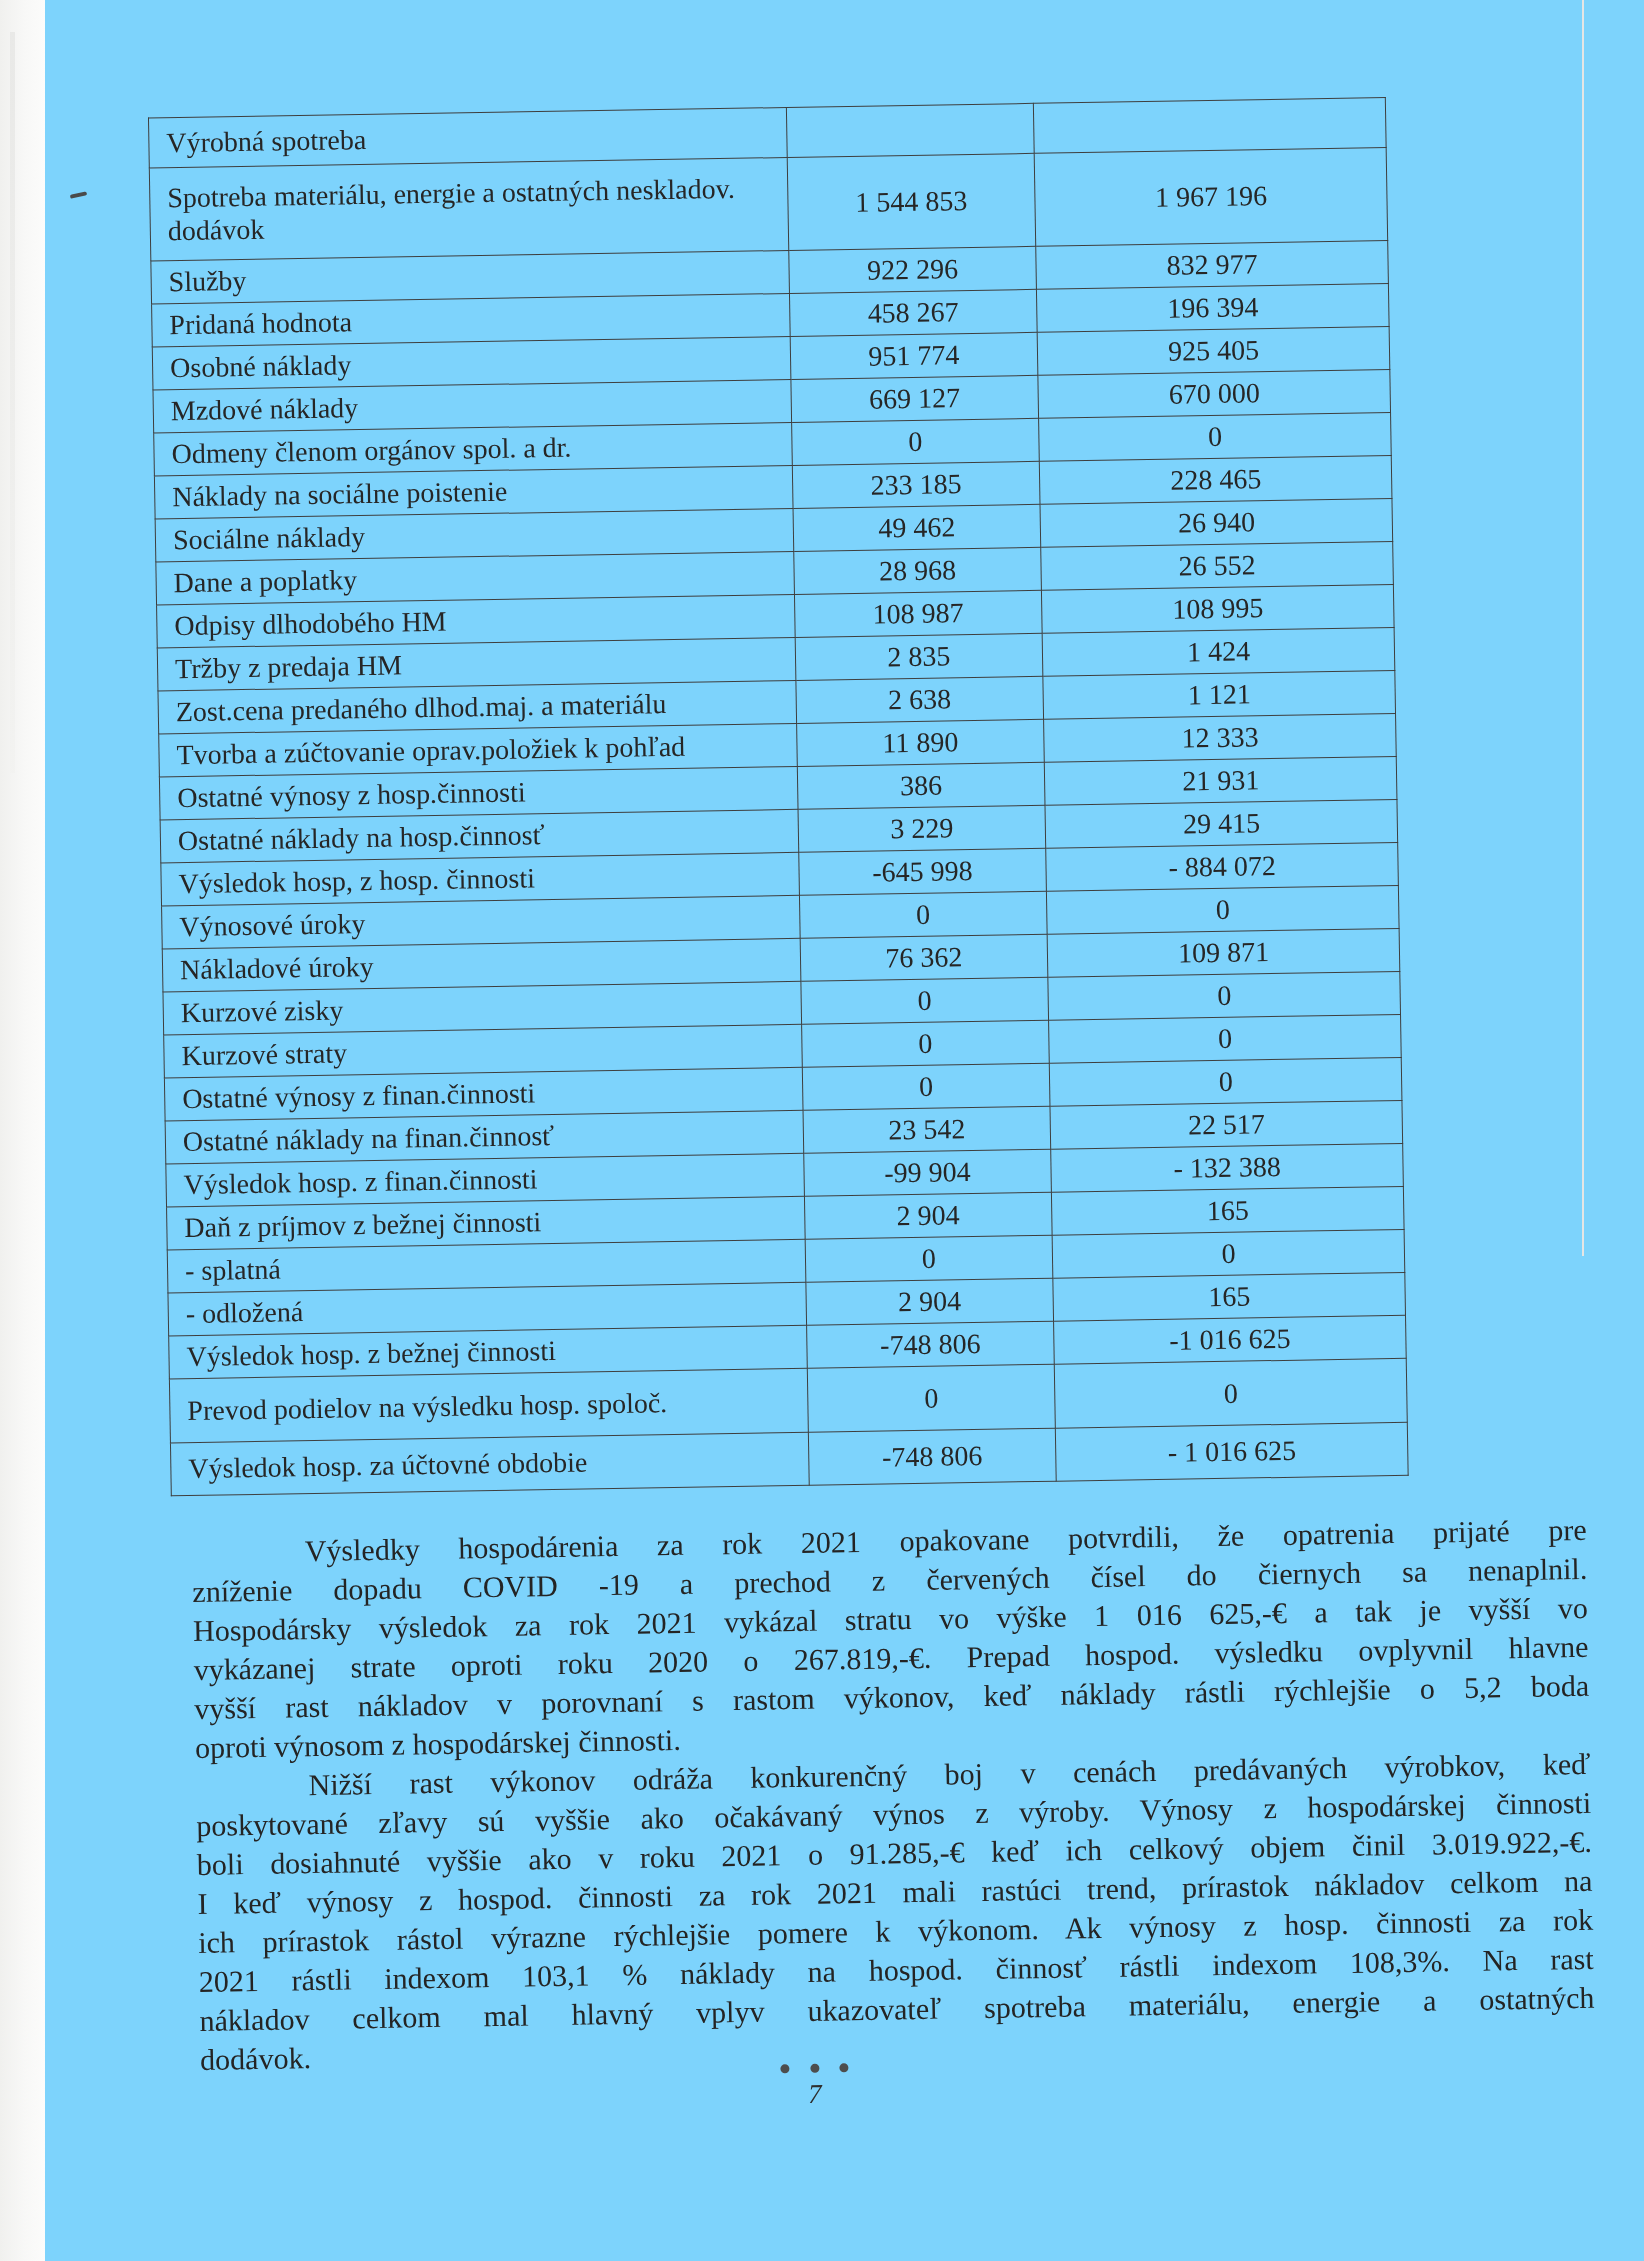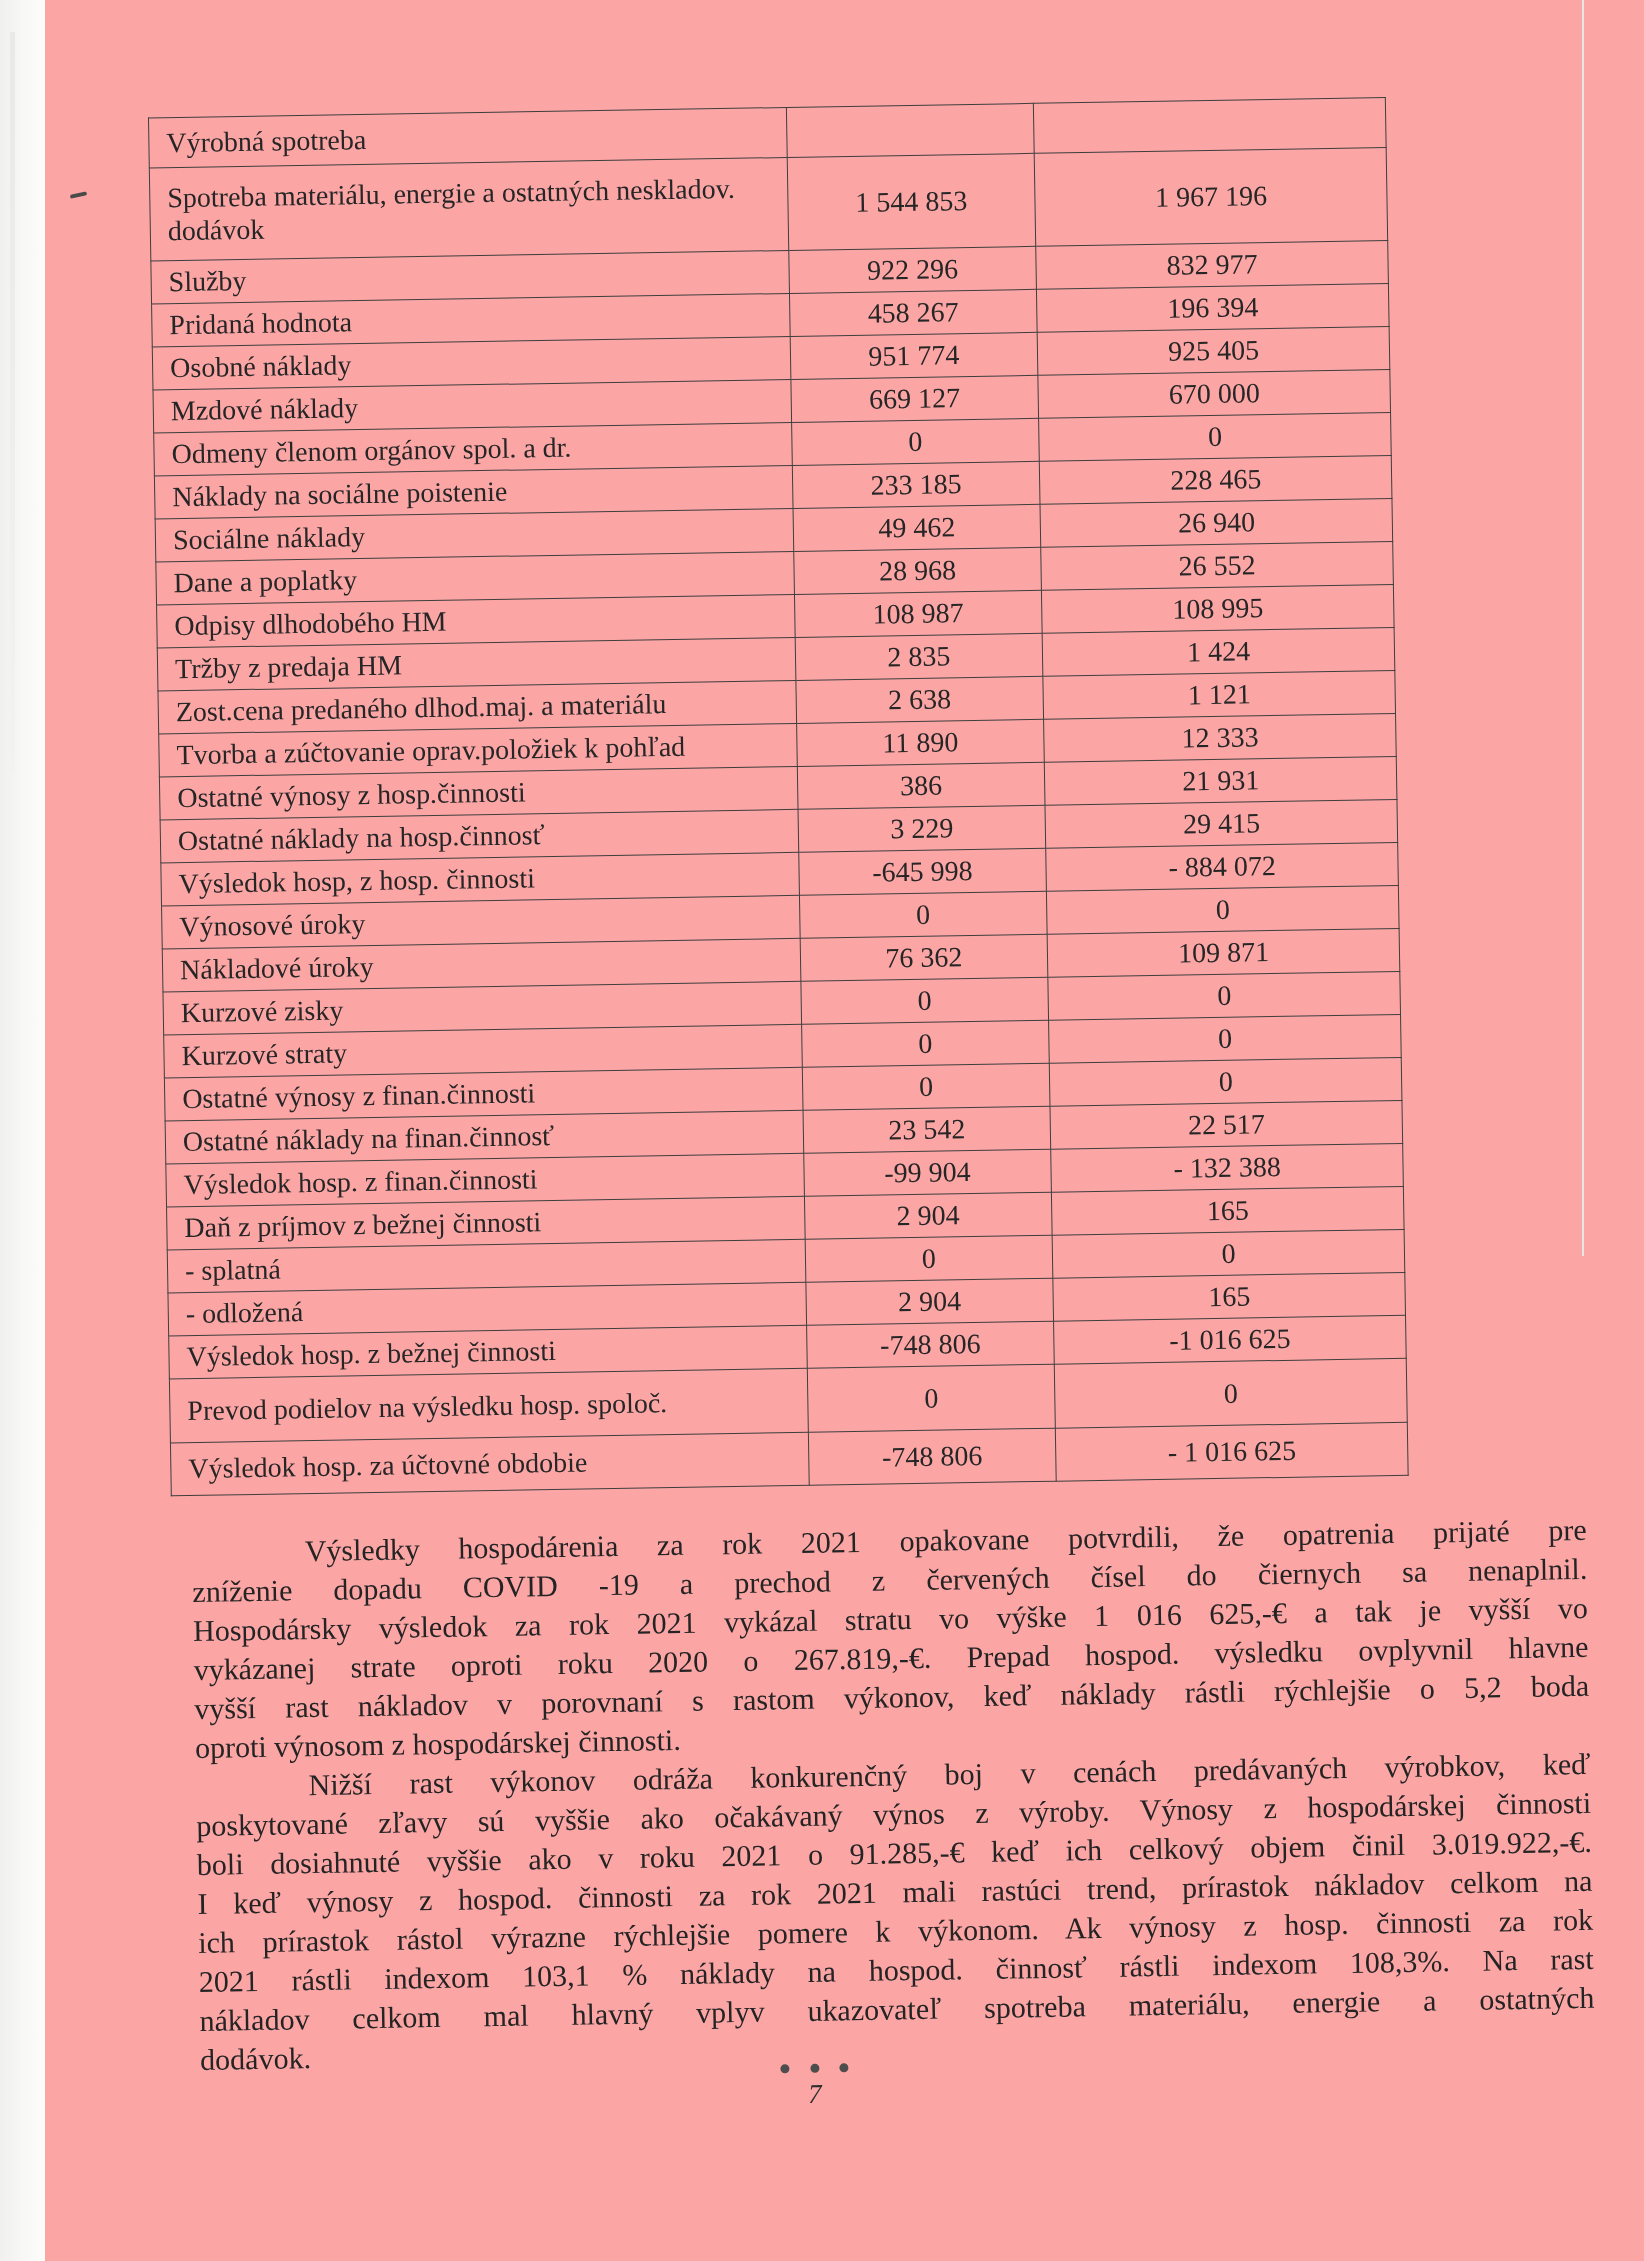--- a/index.html
+++ b/index.html
@@ -3,21 +3,21 @@
 <meta charset="utf-8">
 <style>
   html,body{
     margin:0; padding:0;
     background:#f4f4f2;
     font-family:"Liberation Serif", serif;
   }
   .page{
     position:relative;
     width:1644px; height:2261px;
-    background:#fca5a5;
+    background:#7dd3fc;
     overflow:hidden;
   }
   
   .band-left{
     position:absolute; left:0; top:0; width:45px; height:100%;
     background:linear-gradient(90deg,#f0f0ee 0%,#f8f8f7 55%,#fcfcfb 100%);
   }
   .edge-left-line{
     position:absolute; left:10.3px; top:32px; width:5.2px; height:741px;
     background:linear-gradient(#e6e6e4,#f2f2f0);

